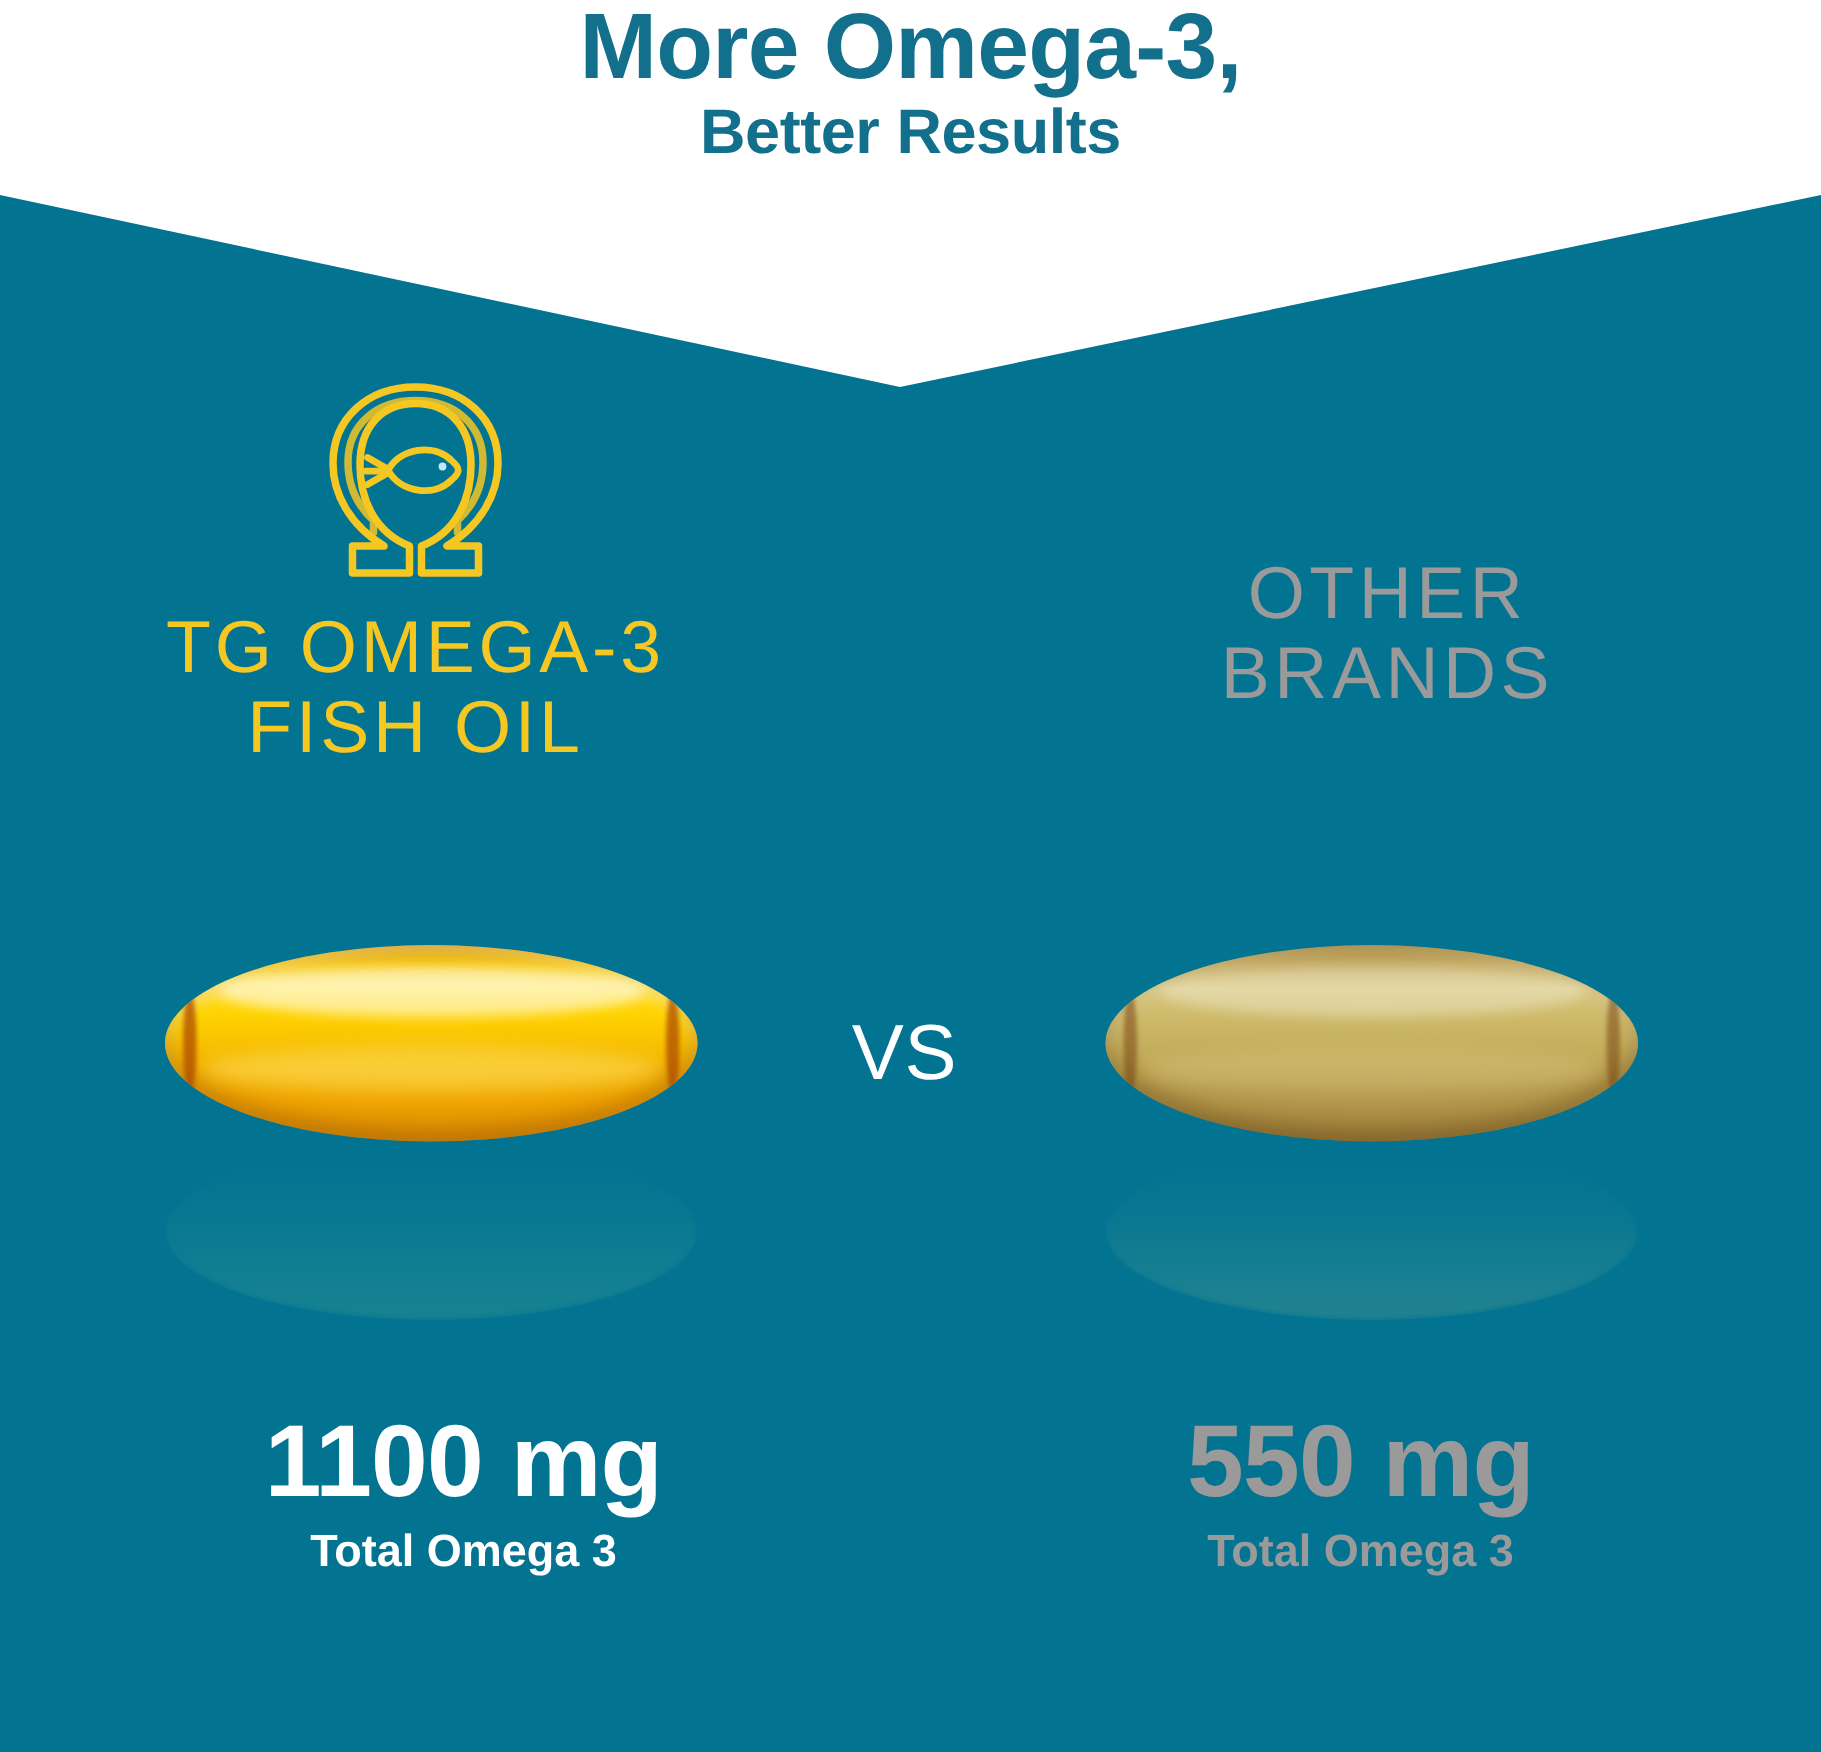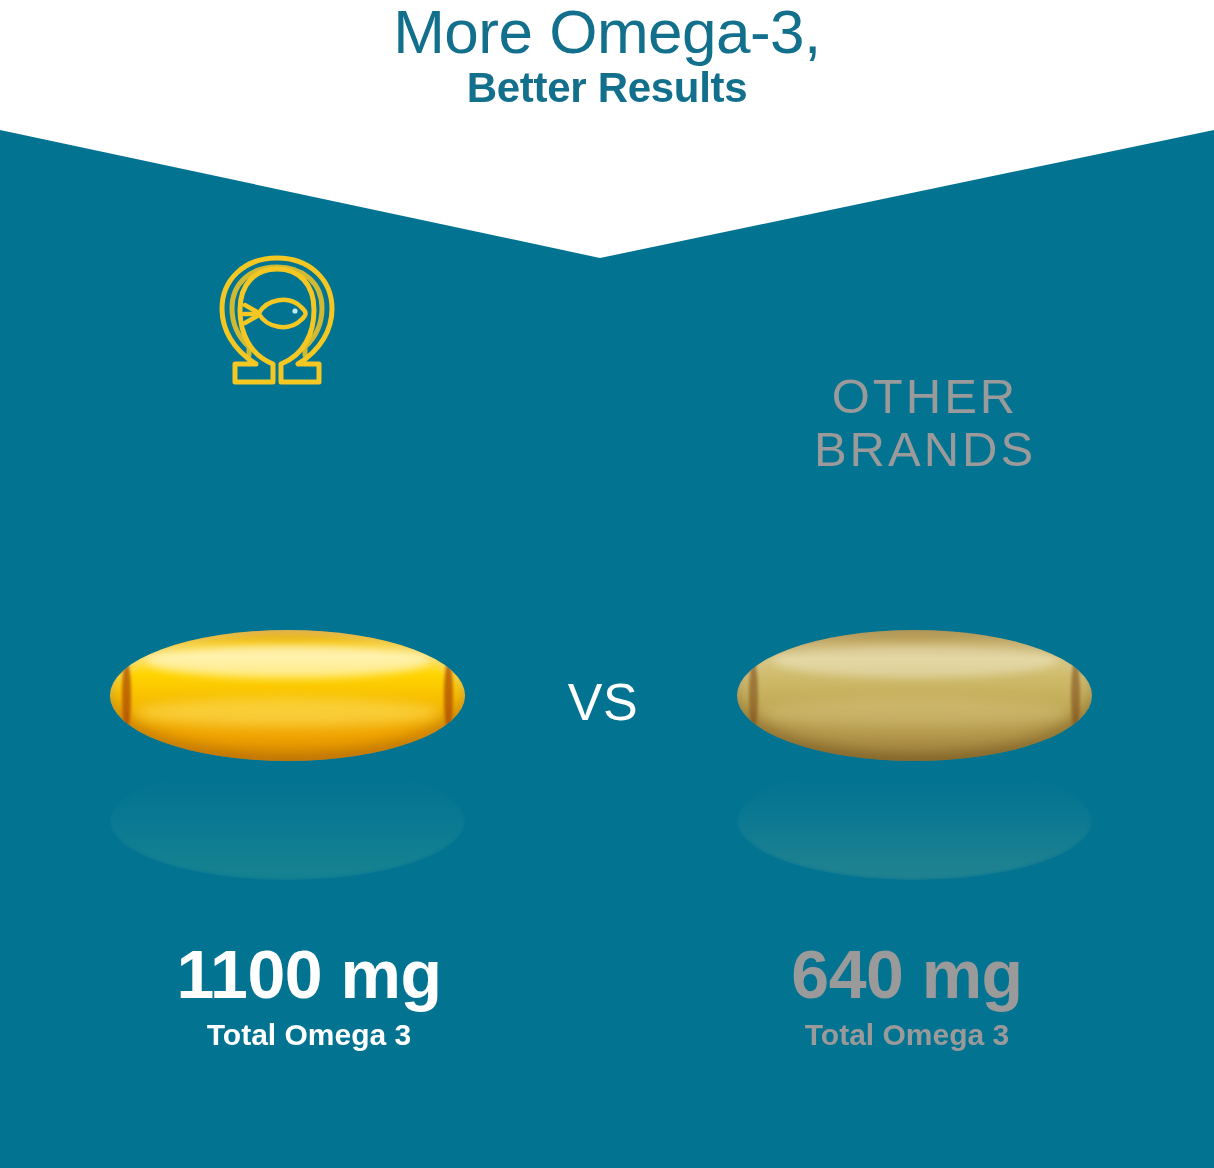--- a/index.html
+++ b/index.html
@@ -41,21 +41,21 @@
     width: 1214px;
     text-align: center;
     z-index: 3;
     color: #13708c;
     line-height: 0.98;
     -webkit-font-smoothing: antialiased;
   }
   .headline .l1 {
     display: block;
     font-size: 62px;
-    font-weight: normal;
+    font-weight: bold;
     letter-spacing: -0.5px;
   }
   .headline .l2 {
     display: block;
     font-size: 42px;
     font-weight: bold;
     letter-spacing: -0.3px;
     margin-top: 4px;
   }
 
@@ -278,20 +278,22 @@
                    C96 61 96 64 90 69
                    C78 81 56 77 48 63 Z"></path>
 
           <path d="M48 62 L34 54"></path>
           <path d="M48 63 L33 63"></path>
           <path d="M48 64 L34 72"></path>
         </g>
         <circle cx="84" cy="60" r="2.6" fill="#bfe9f5"></circle>
       </svg>
     </div>
+    <div class="brand-title ours">TG OMEGA-3
+FISH OIL</div>
   </div>
 
   <div class="col col-right">
     <div class="brand-title other">OTHER
 BRANDS</div>
   </div>
 
   <div class="capsule-stage stage-left">
     <div class="capsule capsule-left">
       <div class="gloss"></div>
@@ -313,17 +315,17 @@
   </div>
 
   <div class="vs">VS</div>
 
   <div class="dose dose-left">
     <div class="dose-amount">1100 mg</div>
     <div class="dose-label">Total Omega 3</div>
   </div>
 
   <div class="dose dose-right">
-    <div class="dose-amount">640 mg</div>
+    <div class="dose-amount">550 mg</div>
     <div class="dose-label">Total Omega 3</div>
   </div>
 
 </div>
 
 </body></html>

